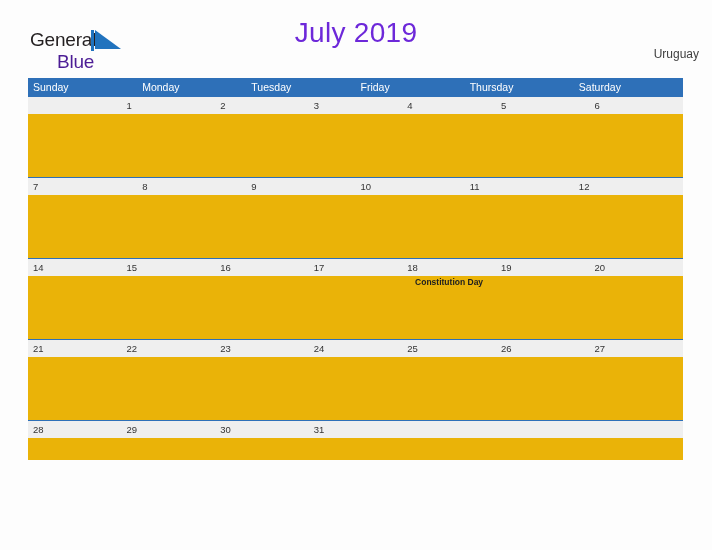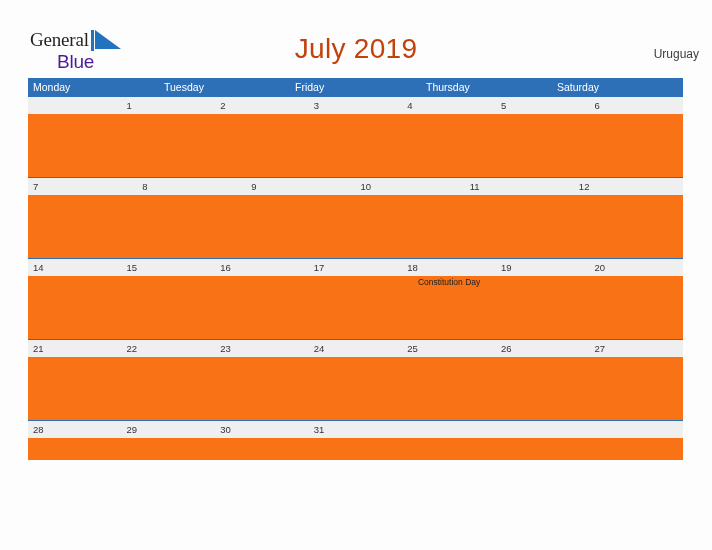--- a/index.html
+++ b/index.html
@@ -31,21 +31,21 @@
     width: 100px;
     height: 42px;
     line-height: 1;
   }
   .brand-row-top {
     position: relative;
     height: 22px;
     white-space: nowrap;
   }
   .brand-general {
-    font-family: Liberation Serif, serif;
+    font-family: Liberation Sans, sans-serif;
     font-size: 19px;
     color: #231F20;
     letter-spacing: -0.2px;
   }
   .brand-flag {
     position: absolute;
     left: 61px;
     top: 0px;
     width: 30px;
     height: 21px;
@@ -59,25 +59,25 @@
   .brand-blue {
     font-family: "Liberation Sans", sans-serif;
     font-size: 19px;
     color: #4c1d95;
     letter-spacing: -0.2px;
   }
 
   .cal-title {
     position: absolute;
     left: 0;
-    top: 33px;
+    top: 17px;
     width: 712px;
     text-align: center;
     font-size: 28px;
-    color: #c2410c;
+    color: #6d28d9;
     font-family: "Liberation Sans", sans-serif;
     font-weight: normal;
     letter-spacing: 0.3px;
   }
 
   .country-label {
     position: absolute;
     right: 13px;
     top: 47px;
     font-size: 12px;
@@ -132,21 +132,22 @@
     font-family: "Liberation Sans", sans-serif;
     padding-left: 5px;
     box-sizing: border-box;
     line-height: 17px;
   }
 
   .event-band {
     display: flex;
     width: 100%;
     height: 63px;
-    background: #f97316;
+    background: #eab308;
+    font-weight: bold;
   }
   .event-cell {
     flex: 1 1 0;
     box-sizing: border-box;
     padding: 1px 3px 0 3px;
     text-align: center;
   }
   .event-text {
     font-size: 8.5px;
     color: #202020;
@@ -180,20 +181,21 @@
 
   <div class="cal-title">July 2019</div>
 
   <div class="country-label">Uruguay</div>
 
 </div>
 
 <div class="calendar">
 
   <div class="weekday-header">
+    <div class="weekday-cell">Sunday</div>
     <div class="weekday-cell">Monday</div>
     <div class="weekday-cell">Tuesday</div>
     <div class="weekday-cell">Friday</div>
     <div class="weekday-cell">Thursday</div>
     <div class="weekday-cell">Saturday</div>
   </div>
 
   <div class="week-row">
     <div class="date-band">
       <div class="date-cell"></div>

